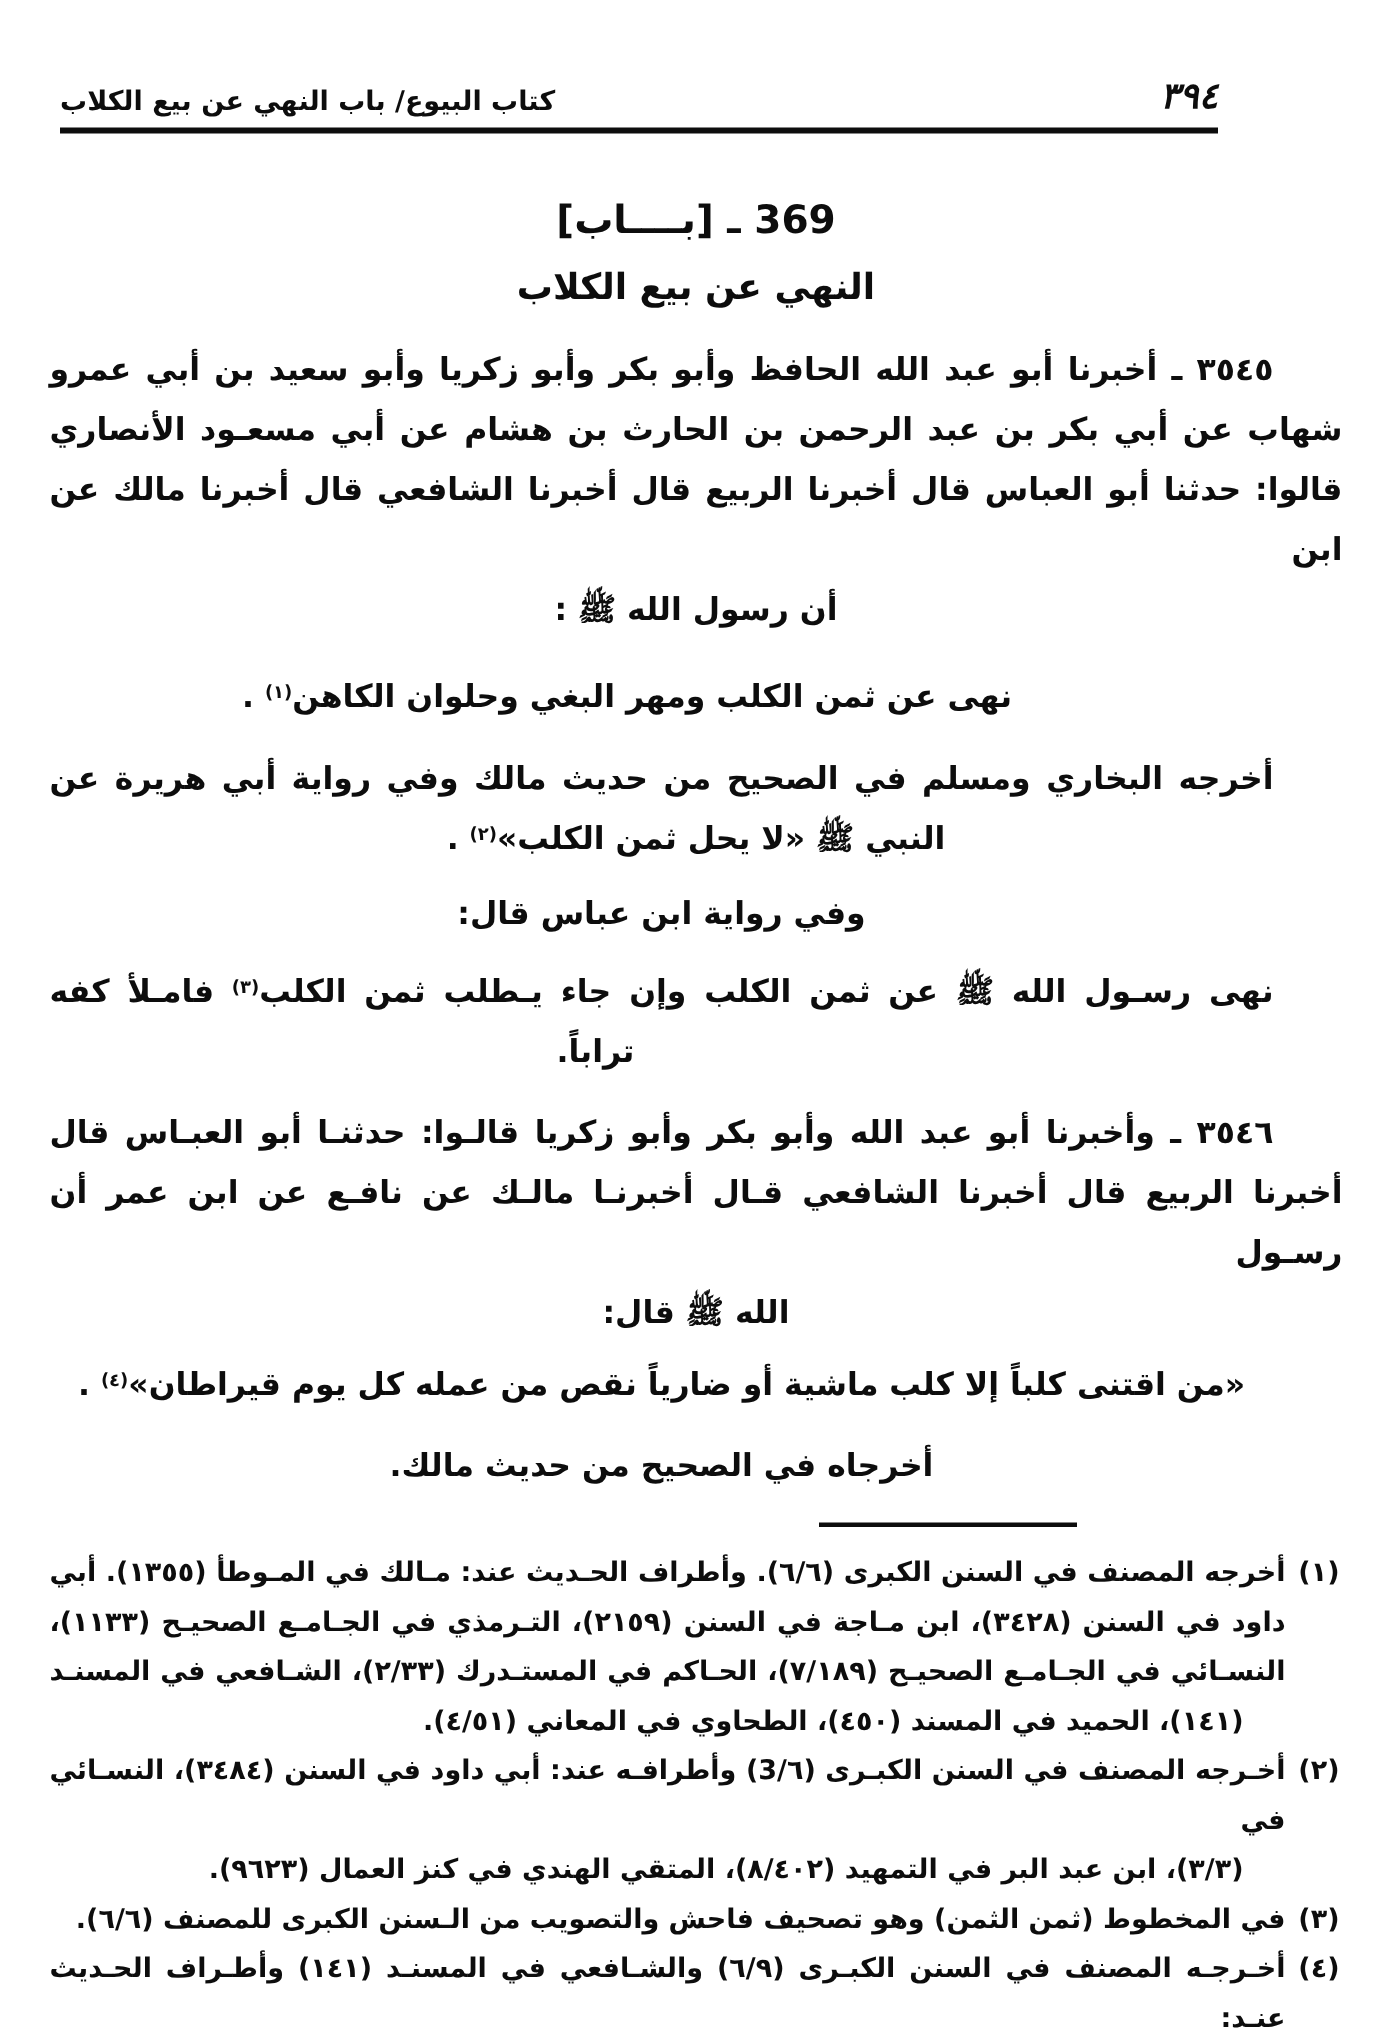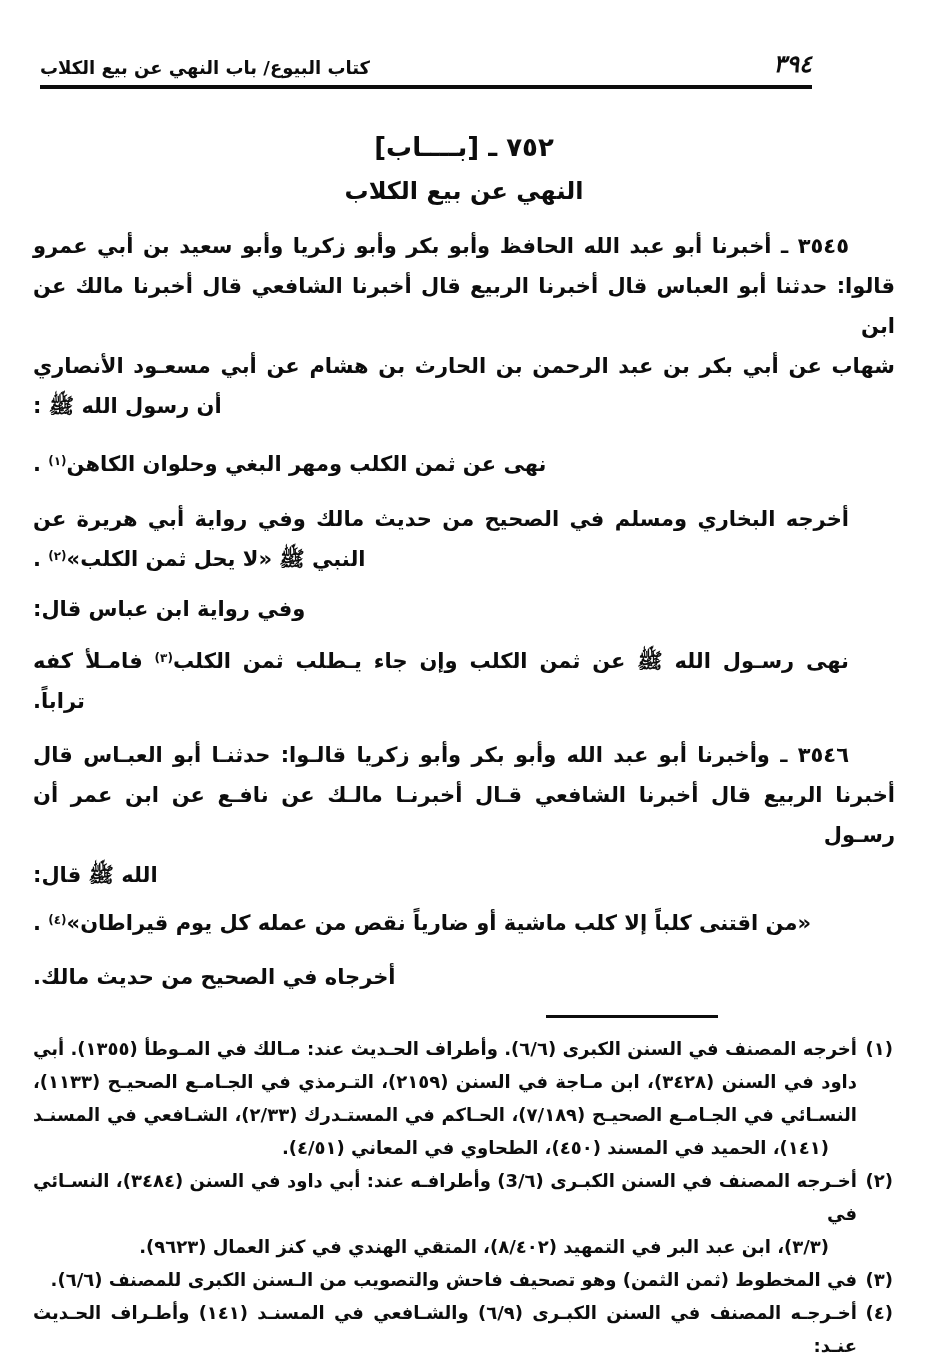--- a/index.html
+++ b/index.html
@@ -44,21 +44,21 @@
   .h2{
     margin:6px 0 0;
     text-align:center;
     font-size:24px;font-weight:700;
     line-height:38px;
   }
 
   .bl{
     font-size:21px;font-weight:700;
     line-height:40px;
-    text-align:left;
+    text-align:center;
     white-space:nowrap;
   }
   .bl.j{
     white-space:normal;
     text-align:justify;
     text-align-last:justify;
   }
   .i45{padding-right:46px;}
   .i90{padding-right:92px;}
   .i130{padding-right:134px;}
@@ -102,26 +102,26 @@
 
 <div class="page">
 
   <div class="header">
     <span class="page-num">٣٩٤</span>
     <span class="header-title">كتاب البيوع/ باب النهي عن بيع الكلاب</span>
   </div>
 
   <div class="content">
 
-    <div class="h1">٧٥٢ ـ [بــــاب]</div>
+    <div class="h1">369 ـ [بــــاب]</div>
     <div class="h2">النهي عن بيع الكلاب</div>
 
     <div class="bl j i45 mt16"><span>٣٥٤٥ ـ أخبرنا أبو عبد الله الحافظ وأبو بكر وأبو زكريا وأبو سعيد بن أبي عمرو</span></div>
+    <div class="bl j"><span>شهاب عن أبي بكر بن عبد الرحمن بن الحارث بن هشام عن أبي مسعـود الأنصاري</span></div>
     <div class="bl j"><span>قالوا: حدثنا أبو العباس قال أخبرنا الربيع قال أخبرنا الشافعي قال أخبرنا مالك عن ابن</span></div>
-    <div class="bl j"><span>شهاب عن أبي بكر بن عبد الرحمن بن الحارث بن هشام عن أبي مسعـود الأنصاري</span></div>
     <div class="bl"><span>أن رسول الله ﷺ :</span></div>
     <div class="bl i90 mt18"><span>نهى عن ثمن الكلب ومهر البغي وحلوان الكاهن</span><span class="sup">(١)</span><span> .</span></div>
     <div class="bl j i45 mt15"><span>أخرجه البخاري ومسلم في الصحيح من حديث مالك وفي رواية أبي هريرة عن</span></div>
     <div class="bl"><span>النبي ﷺ «لا يحل ثمن الكلب»</span><span class="sup">(٢)</span><span> .</span></div>
     <div class="bl i45 mt10"><span>وفي رواية ابن عباس قال:</span></div>
     <div class="bl j i45 mt12"><span>نهى رسـول الله ﷺ عن ثمن الكلب وإن جاء يـطلب ثمن الكلب</span><span class="sup">(٣)</span><span> فامـلأ كفه</span></div>
     <div class="bl i130"><span>تراباً.</span></div>
     <div class="bl j i45 mt14"><span>٣٥٤٦ ـ وأخبرنا أبو عبد الله وأبو بكر وأبو زكريا قالـوا: حدثنـا أبو العبـاس قال</span></div>
     <div class="bl j"><span>أخبرنا الربيع قال أخبرنا الشافعي قـال أخبرنـا مالـك عن نافـع عن ابن عمر أن رسـول</span></div>
     <div class="bl"><span>الله ﷺ قال:</span></div>

